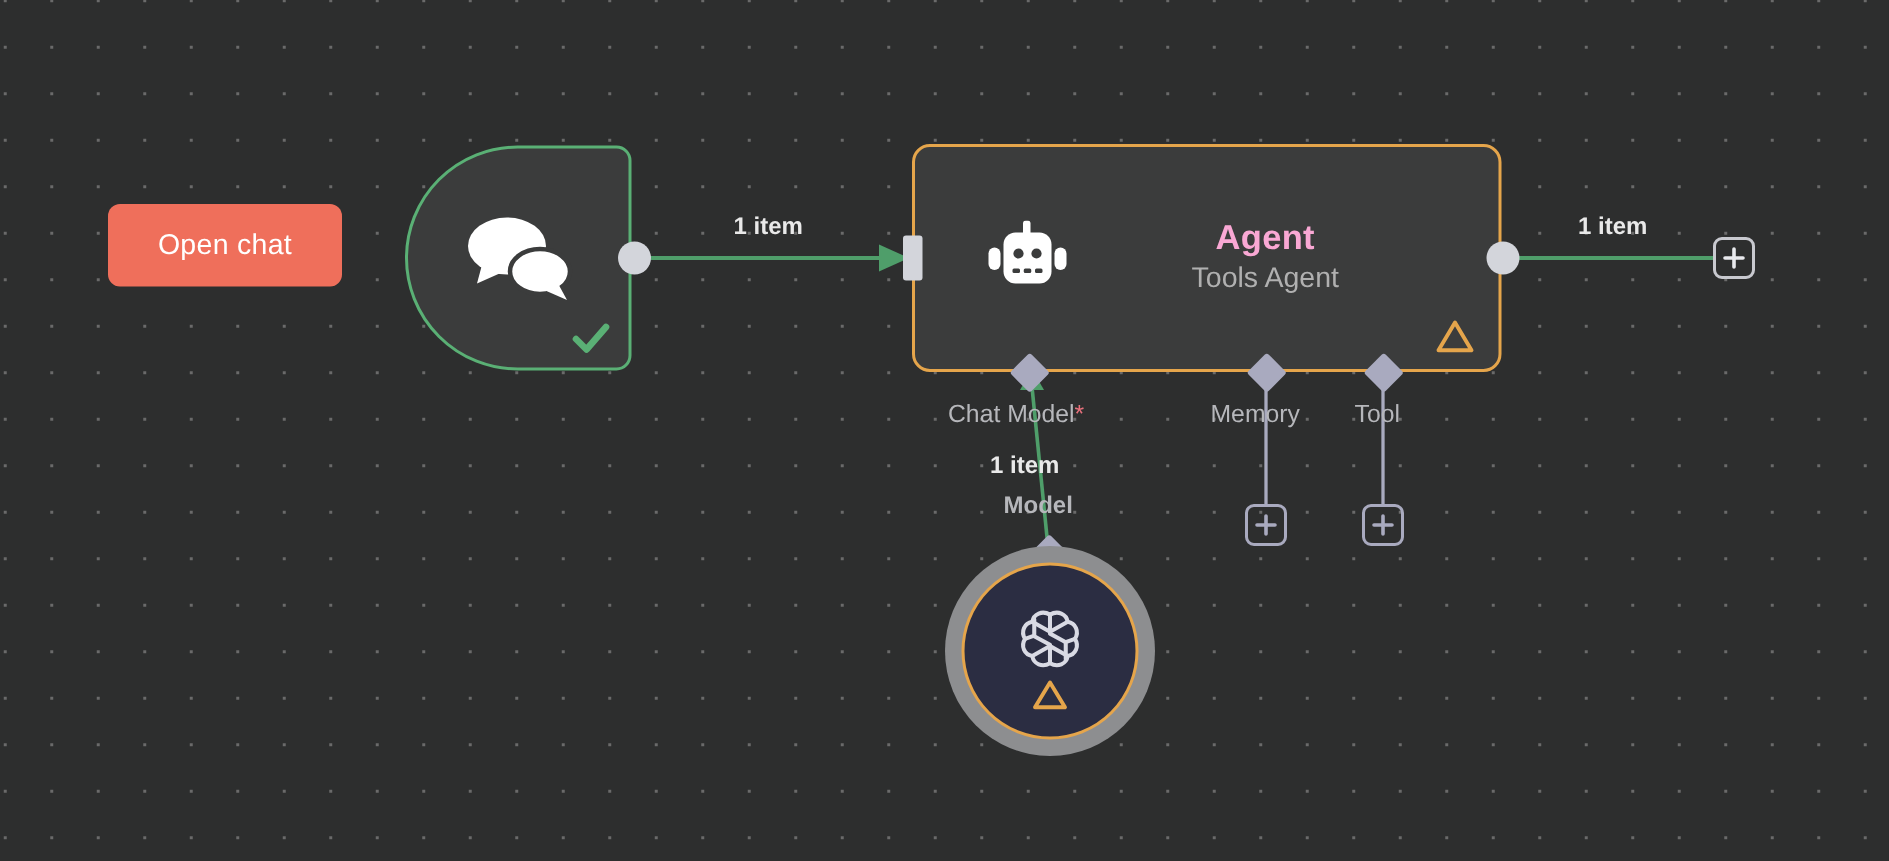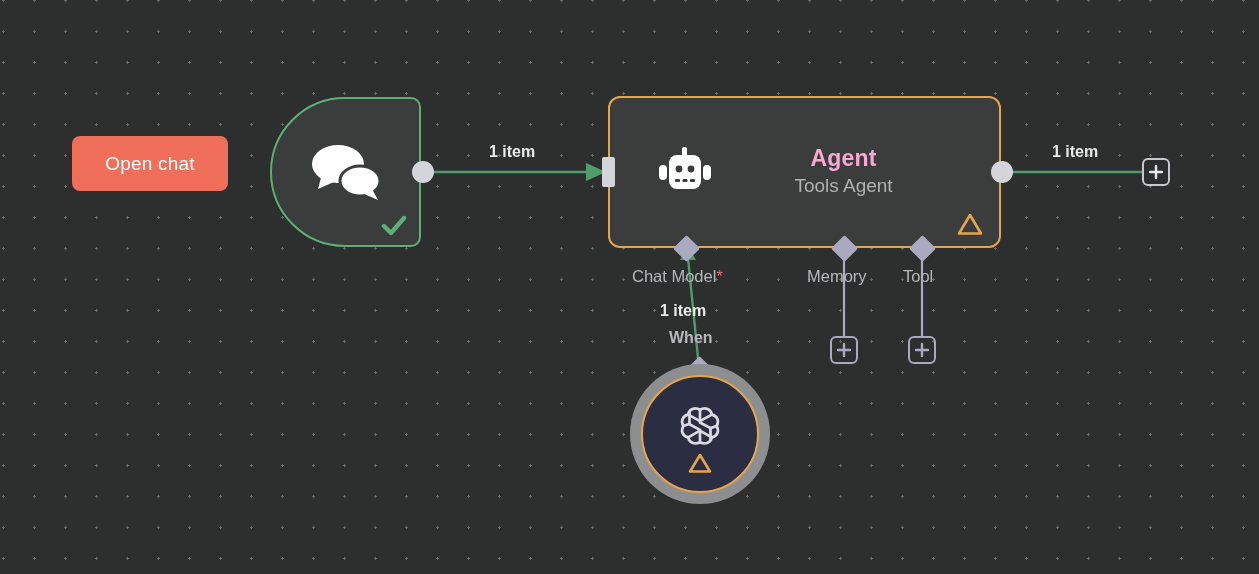--- a/index.html
+++ b/index.html
@@ -306,21 +306,21 @@
   <div class="port-label" style="left:807px; top:267px;text-align:right;">Memory</div>
 
   <div class="port-label" style="left:903px; top:267px;">Tool</div>
 
   <div class="edge-label" style="left:489px; top:143px;">1 item</div>
 
   <div class="edge-label" style="left:1052px; top:143px;">1 item</div>
 
   <div class="edge-label" style="left:660px; top:302px;">1 item</div>
 
-  <div class="edge-label sub" style="left:669px; top:329px;">When</div>
+  <div class="edge-label sub" style="left:669px; top:329px;">Model</div>
 
   <button class="plus-btn" style="left:1142px; top:158px;">
     <svg viewBox="0 0 16 16">
       <path d="M8 2 V14 M2 8 H14" stroke="#e8e9ed" stroke-width="2.4" stroke-linecap="round"></path>
     </svg>
   </button>
 
   <button class="plus-btn dim" style="left:830px; top:336px;">
     <svg viewBox="0 0 16 16">
       <path d="M8 2 V14 M2 8 H14" stroke="#a9aabf" stroke-width="2.4" stroke-linecap="round"></path>

